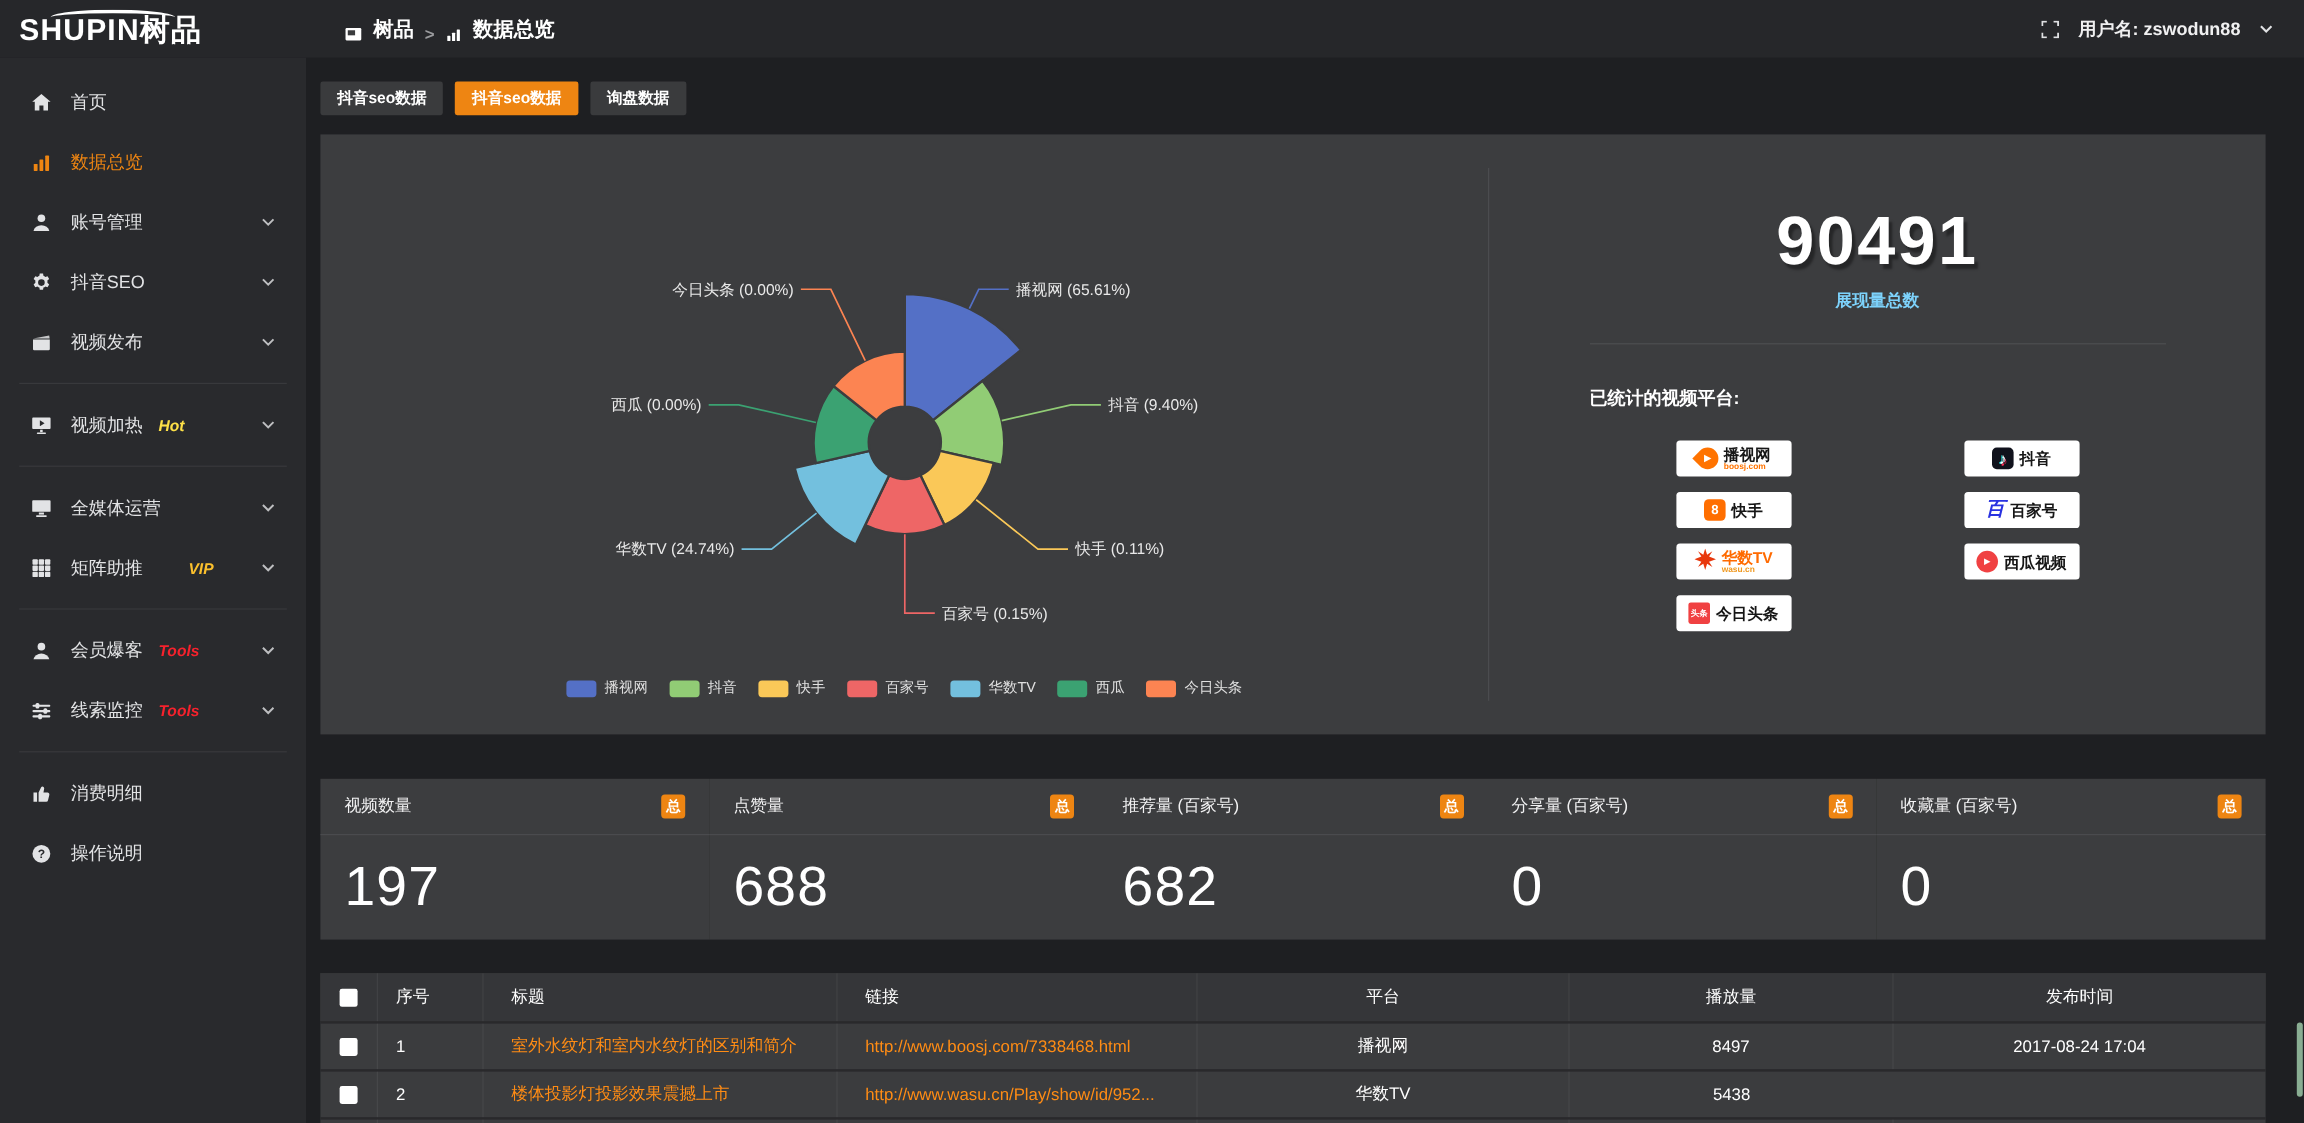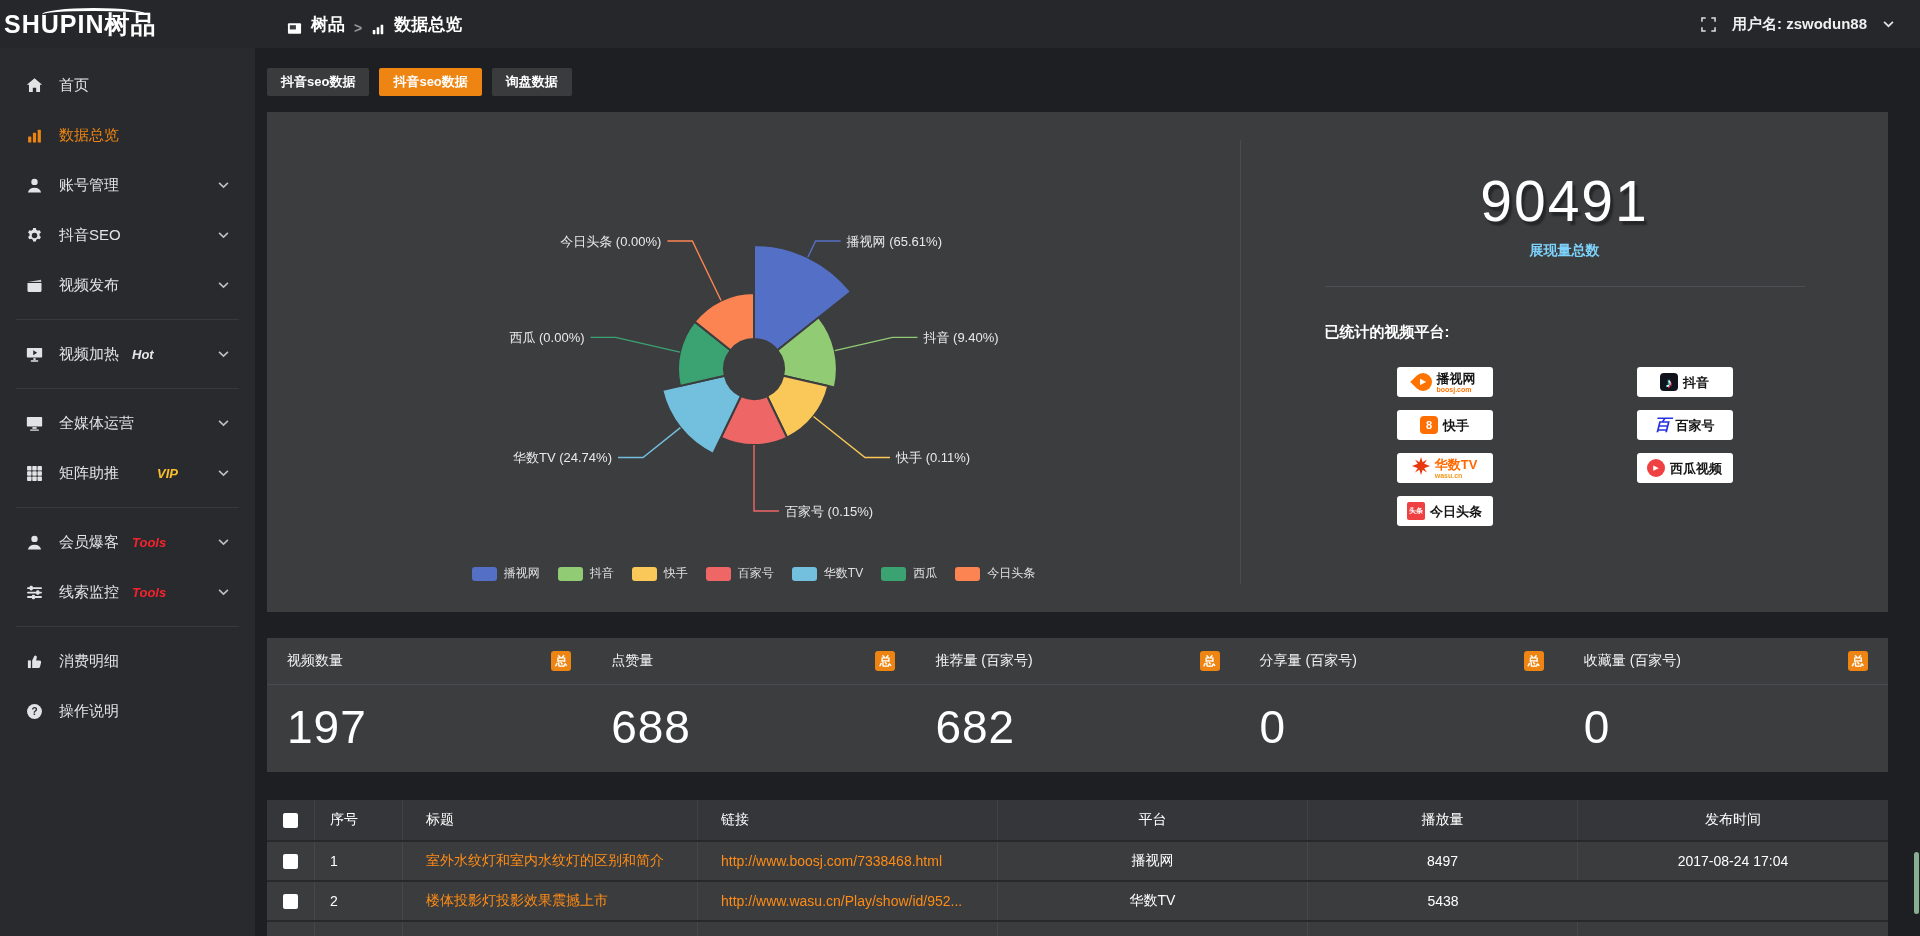--- a/index.html
+++ b/index.html
@@ -1,20 +1,20 @@
 <!DOCTYPE html>
 <html><head>
 <meta charset="utf-8">
 <style>
   html,body{margin:0;padding:0}
   body{width:1920px;height:936px;overflow:hidden;position:relative;background:#1e1f22;
        font-family:"Liberation Sans","DejaVu Sans",sans-serif;-webkit-font-smoothing:antialiased}
   
   .topbar{position:absolute;top:0;left:0;width:1920px;height:48px;background:#26272a;display:flex;align-items:center;z-index:6}
-  .logo{width:255px;box-sizing:border-box;padding-left:4px;font-size:25px;font-weight:800;color:#fff;letter-spacing:1px;position:relative;white-space:nowrap;cursor:pointer}
+  .logo{width:255px;box-sizing:border-box;padding-left:16px;font-size:25px;font-weight:800;color:#fff;letter-spacing:1px;position:relative;white-space:nowrap;cursor:pointer}
   .logo::before{content:"";position:absolute;left:42px;top:0;width:104px;height:10px;border-top:3px solid #fff;border-radius:50%}
   .breadcrumb{display:flex;align-items:flex-end;gap:9px;margin-left:32px;color:#fff;font-size:17px;font-weight:bold}
   .bc-sep{color:#9a9b9e;font-size:14px;font-weight:bold}
   .bc-icon{display:flex;align-items:center}
   .topbar-right{margin-left:auto;display:flex;align-items:center;gap:16px;padding-right:26px;color:#f0f0f1;font-size:15px;font-weight:bold}
   .fs-icon,.chev-sm{display:flex;align-items:center;cursor:pointer}
   
   .sidebar{position:absolute;top:48px;left:0;width:255px;height:888px;background:#292a2d;padding-top:12px;box-sizing:border-box}
   .side-item{display:flex;align-items:center;height:50px;padding:0 26px;color:#e2e3e5;font-size:15px;cursor:pointer}
   .side-item.active{color:#ee8512}
@@ -30,21 +30,21 @@
   .tab.active{background:#ee8512}
   
   .panel{margin-top:16px;height:500px;background:#3c3d3f;position:relative}
   .chart-area{position:absolute;left:0;top:0;width:973px;height:500px}
   #rose-svg{position:absolute;left:0;top:0;width:973px;height:500px}
   .legend{position:absolute;left:0;right:0;bottom:30px;display:flex;justify-content:center;align-items:center;gap:18px}
   .legend-item{display:flex;align-items:center;gap:7px;color:#e0e0e0;font-size:12px;cursor:pointer}
   .legend-swatch{width:25px;height:14px;border-radius:3px}
   .divider-v{position:absolute;left:973px;top:28px;bottom:28px;width:1px;background:#4b4c4f}
   .summary{position:absolute;left:974px;right:0;top:0;bottom:0;text-align:center}
-  .big-number{margin-top:56px;font-size:57px;font-weight:normal;color:#fff;text-shadow:3px 4px 2px rgba(0,0,0,.38);letter-spacing:2px}
+  .big-number{margin-top:56px;font-size:57px;font-weight:bold;color:#fff;text-shadow:3px 4px 2px rgba(0,0,0,.38);letter-spacing:2px}
   .big-label{margin-top:8px;font-size:14px;font-weight:bold;color:#7dd3fc}
   .sum-hr{margin:26px auto 0;width:480px;border:none;border-top:1px solid #4e4f52}
   .platforms-wrap{width:480px;margin:36px auto 0;text-align:left}
   .platforms-title{font-size:15px;font-weight:bold;color:#fff}
   .platform-grid{margin-top:25px;display:grid;grid-template-columns:1fr 1fr;row-gap:13px;justify-items:center}
   .p-badge{min-width:96px;height:30px;box-sizing:border-box;padding:0 8px;background:#fff;border-radius:3px;display:flex;align-items:center;justify-content:center;gap:5px;cursor:default}
   .p-text{display:flex;flex-direction:column;align-items:flex-start;gap:1px}
   .p-name{font-size:13px;font-weight:bold;color:#161616;line-height:1}
   .p-sub{font-size:7px;font-weight:bold;line-height:1;color:#888}
   .p-badge.boosj .p-sub{color:#ff7300}
@@ -53,21 +53,21 @@
   .pi{width:18px;height:18px;display:flex;align-items:center;justify-content:center;flex:none;box-sizing:border-box}
   .pi-boosj{background:#ff7300;border-radius:50% 50% 50% 0;transform:rotate(45deg)}
   .pi-boosj .pi-play{transform:rotate(-45deg);color:#fff;font-size:8px;line-height:1}
   .pi-douyin{background:#10121c;border-radius:4px;color:#fff;font-size:13px;font-weight:bold;text-shadow:-1px 0 0 #25f4ee,1px 1px 0 #fe2c55}
   .pi-kuaishou{background:#ff6e00;border-radius:4px;color:#fff;font-size:11px;font-weight:bold}
   .pi-baijia{color:#2932e1;font-size:16px;font-weight:bold;font-style:italic;line-height:1;width:14px}
   .pi-wasu{width:18px;height:18px}
   .pi-xigua{background:#f04142;border-radius:50%;color:#fff;font-size:7px}
   .pi-toutiao{background:#f04142;border-radius:2px;color:#fff;font-size:7px;font-weight:bold}
   
-  .cards{margin-top:26px;display:flex;gap:0}
+  .cards{margin-top:37px;display:flex;gap:0}
   .card{flex:1;height:134px;background:#3c3d3f}
   .card-head{height:46px;display:flex;align-items:center;justify-content:space-between;padding:0 20px;border-bottom:1px solid #4a4b4e}
   .card-title{font-size:14px;color:#f2f2f3;font-weight:500}
   .card-badge{width:20px;height:20px;background:#ee8512;color:#fff;font-size:12px;font-weight:bold;display:flex;align-items:center;justify-content:center;border-radius:3px}
   .card-value{padding:15px 20px 0;font-size:46px;color:#fff;letter-spacing:1px}
   
   .data-table{margin-top:28px;background:#3b3c3e}
   .t-head{display:flex;height:40px;background:#353639}
   .t-row{display:flex;height:38px;border-top:2px solid #29292b}
   .t-partial{display:flex;height:18px;border-top:2px solid #29292b}
@@ -188,21 +188,21 @@
       <div class="s-div"></div>
       <div class="side-item">
         <span class="s-icon">
           <svg viewBox="0 0 16 16" fill="currentColor">
             <path fill-rule="evenodd" d="M1.5 1.8h13a.7.7 0 0 1 .7.7v7.6a.7.7 0 0 1-.7.7h-13a.7.7 0 0 1-.7-.7V2.5a.7.7 0 0 1 .7-.7zM6.8 4l3.7 2.3-3.7 2.3z"></path>
             <rect x="7" y="11.4" width="2" height="1.9"></rect>
             <rect x="4.4" y="13.5" width="7.2" height="1.3" rx=".6"></rect>
           </svg>
         </span>
         <span class="s-label">视频加热</span>
-        <span class="s-tag" style="color: #e5e5e5;">Hot</span>
+        <span class="s-tag" style="color: #fde047;">Hot</span>
         <span class="s-chev">
           <svg width="11" height="8" viewBox="0 0 10 7" fill="none" stroke="currentColor" stroke-width="1.5">
             <path d="M1 1.5l4 4 4-4"></path>
           </svg>
         </span>
       </div>
       <div class="s-div"></div>
       <div class="side-item">
         <span class="s-icon">
           <svg viewBox="0 0 16 16" fill="currentColor">

